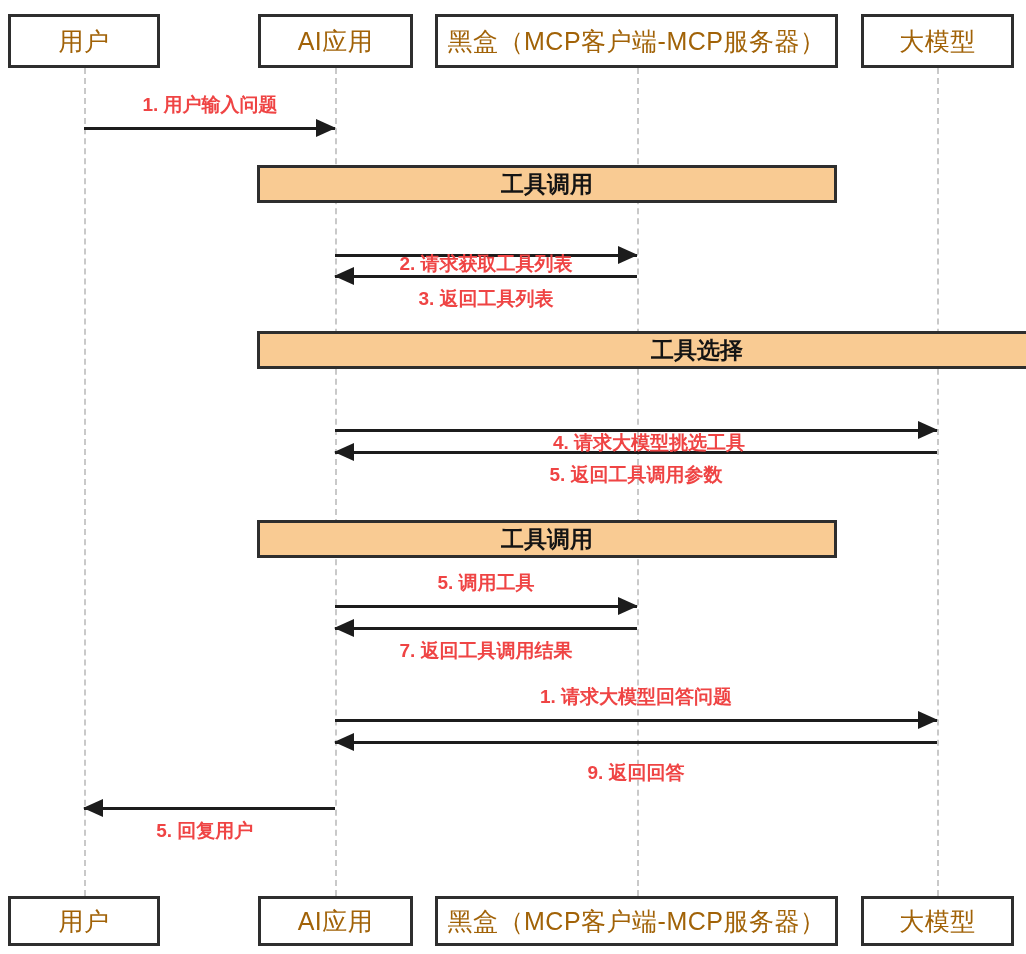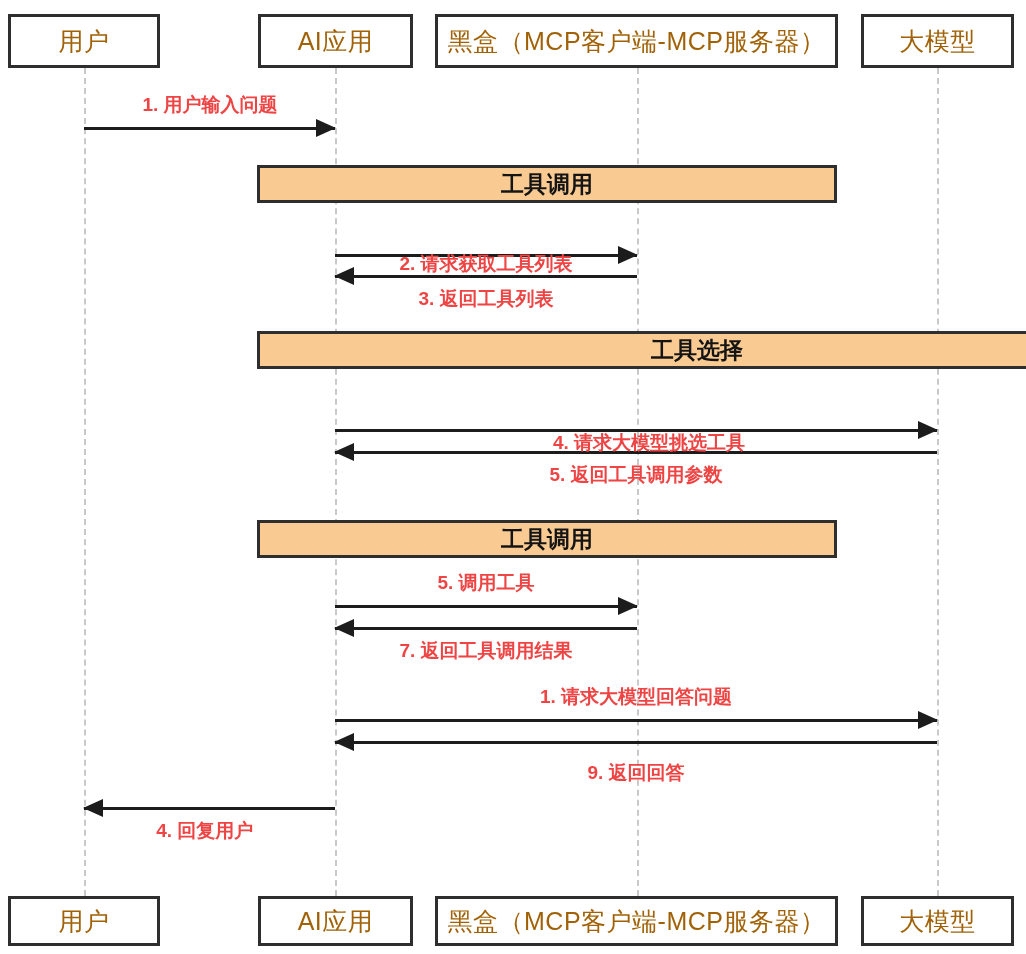--- a/index.html
+++ b/index.html
@@ -171,21 +171,21 @@
       <div class="msg-label" style="left: 539.938px; top: 687px;">1. 请求大模型回答问题</div>
       <div class="msg dir-left" style="left: 335px; width: 602px; top: 742px;">
         <div class="line" style="background: rgb(28, 28, 28);"></div>
         <div class="head"></div>
       </div>
       <div class="msg-label" style="left: 587.438px; top: 755px; margin-top: 8px;">9. 返回回答</div>
       <div class="msg dir-left" style="left: 84px; width: 251px; top: 808px;">
         <div class="line" style="background: rgb(28, 28, 28);"></div>
         <div class="head"></div>
       </div>
-      <div class="msg-label" style="left: 156.148px; top: 821px;">4. 回复用户</div>
+      <div class="msg-label" style="left: 156.148px; top: 821px;">5. 回复用户</div>
     </div>
   <div id="actors-top">
       <div class="actor-box" style="left: 8px; top: 14px; width: 152px; height: 54px; border-color: rgb(46, 46, 46);">
         <span class="actor-label">用户</span>
       </div>
       <div class="actor-box" style="left: 258px; top: 14px; width: 155px; height: 54px; border-color: rgb(46, 46, 46);">
         <span class="actor-label">AI应用</span>
       </div>
       <div class="actor-box" style="left: 435px; top: 14px; width: 403px; height: 54px; border-color: rgb(46, 46, 46);">
         <span class="actor-label">黑盒（MCP客户端-MCP服务器）</span>

